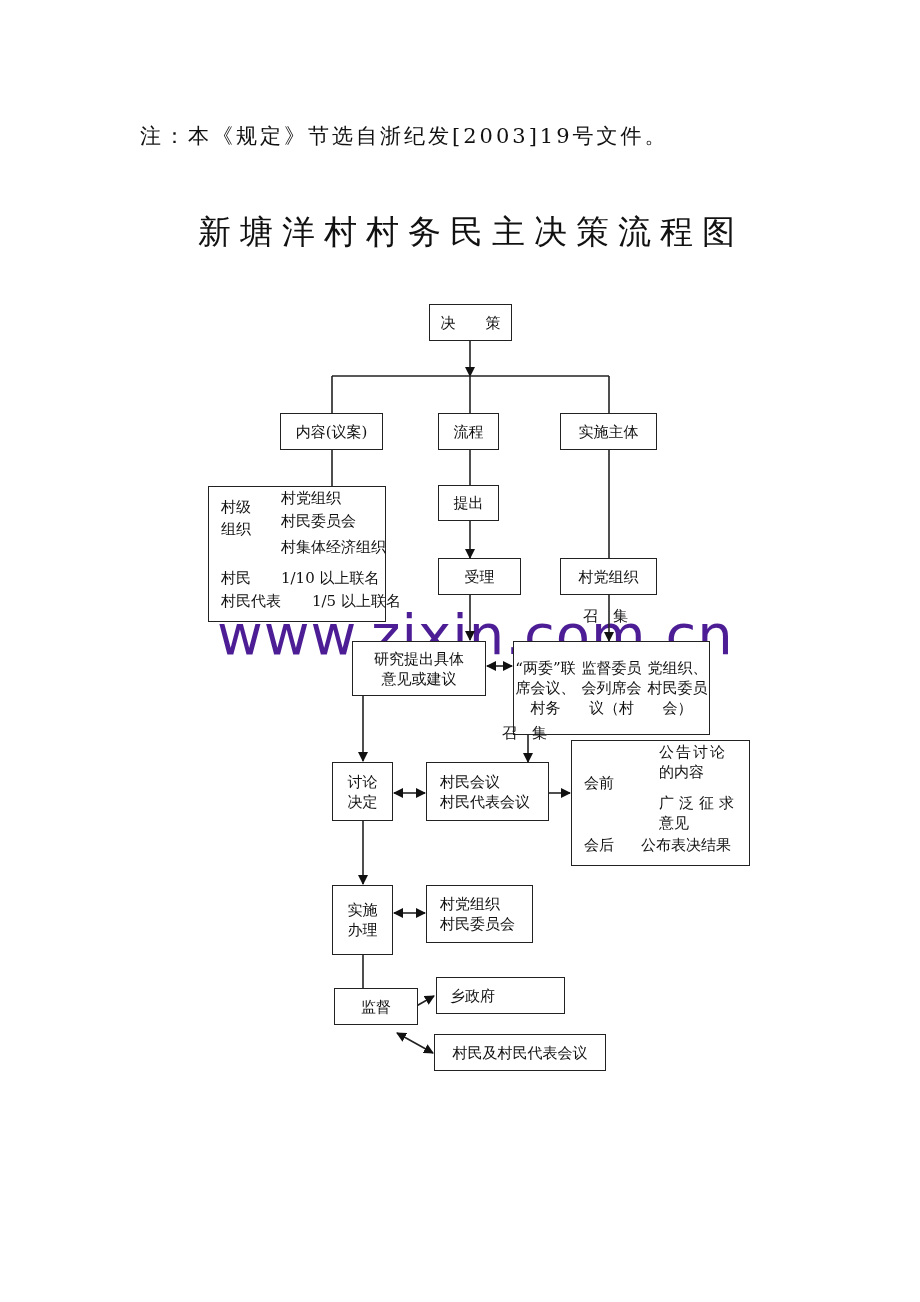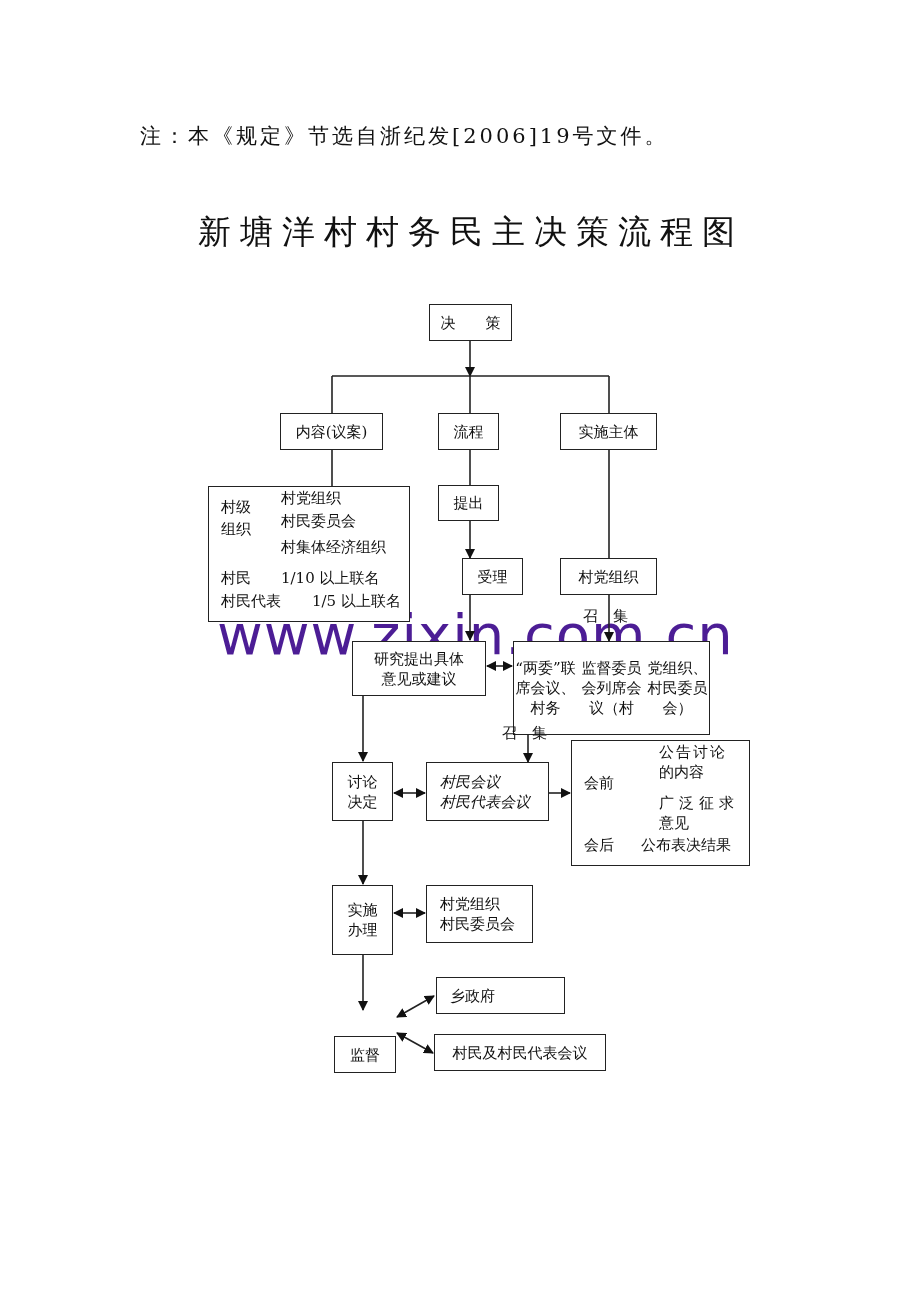--- a/index.html
+++ b/index.html
@@ -13,21 +13,21 @@
   svg.wires { position:absolute; left:0; top:0; z-index:1; }
   .box { position:absolute; border:1.6px solid #222; background:#fff; box-sizing:border-box;
          font-size:15px; line-height:20px; z-index:2; }
   .c { display:flex; align-items:center; justify-content:center; text-align:center; }
   .lbl { position:absolute; font-size:15px; z-index:2; white-space:nowrap; }
   .t { position:absolute; white-space:nowrap; font-size:15px; }
 </style>
 </head>
 <body>
 
-<div class="note">注：本《规定》节选自浙纪发[2006]19号文件。</div>
+<div class="note">注：本《规定》节选自浙纪发[2003]19号文件。</div>
 <div class="title">新塘洋村村务民主决策流程图</div>
 <div class="watermark">www.zixin.com.cn</div>
 
 <svg class="wires" width="920" height="1302">
   <defs>
     <marker id="ah" markerWidth="10" markerHeight="10" refX="9" refY="5" orient="auto" markerUnits="userSpaceOnUse">
       <path d="M0,0 L10,5 L0,10 z" fill="#111"></path>
     </marker>
     <marker id="ahs" markerWidth="10" markerHeight="10" refX="1" refY="5" orient="auto" markerUnits="userSpaceOnUse">
       <path d="M10,0 L0,5 L10,10 z" fill="#111"></path>
@@ -90,36 +90,36 @@
 <div class="box c" style="left:280px;top:413px;width:103px;height:37px;">
   <span>内容(议案)</span>
 </div>
 <div class="box c" style="left:438px;top:413px;width:61px;height:37px;">
   <span>流程</span>
 </div>
 <div class="box c" style="left:560px;top:413px;width:97px;height:37px;">
   <span>实施主体</span>
 </div>
 
-<div class="box" style="left:208px;top:486px;width:202px;height:136px;">
+<div class="box" style="left:208px;top:486px;width:178px;height:136px;">
   <span class="t" style="left:12px;top:10px;">村级</span>
   <span class="t" style="left:12px;top:32px;">组织</span>
   <span class="t" style="left:72px;top:1px;">村党组织</span>
   <span class="t" style="left:72px;top:24px;">村民委员会</span>
   <span class="t" style="left:72px;top:50px;">村集体经济组织</span>
   <span class="t" style="left:12px;top:81px;">村民</span>
   <span class="t" style="left:72px;top:81px;">1/10 以上联名</span>
   <span class="t" style="left:12px;top:104px;">村民代表</span>
   <span class="t" style="left:103px;top:104px;">1/5 以上联名</span>
 </div>
 
 <div class="box c" style="left:438px;top:485px;width:61px;height:36px;">
   <span>提出</span>
 </div>
-<div class="box c" style="left:438px;top:558px;width:61px;height:37px;margin-left:24px;">
+<div class="box c" style="left:438px;top:558px;width:83px;height:37px;">
   <span>受理</span>
 </div>
 
 <div class="box c" style="left:560px;top:558px;width:97px;height:37px;">
   <span>村党组织</span>
 </div>
 <div class="lbl" style="left:583px;top:607px;white-space:pre;">召　集</div>
 
 <div class="box c" style="left:352px;top:641px;width:134px;height:55px;flex-direction:column;">
   <span>研究提出具体</span>
@@ -131,21 +131,21 @@
   <span>监督委员会列席会议（村</span>
   <span>党组织、村民委员会）</span>
 </div>
 <div class="lbl" style="left:502px;top:724px;white-space:pre;">召　集</div>
 
 <div class="box c" style="left:332px;top:762px;width:61px;height:59px;flex-direction:column;">
   <span>讨论</span>
   <span>决定</span>
 </div>
 
-<div class="box" style="left:426px;top:762px;width:123px;height:59px;display:flex;flex-direction:column;justify-content:center;padding-left:13px;font-style:italic;">
+<div class="box" style="left:426px;top:762px;width:123px;height:59px;display:flex;flex-direction:column;justify-content:center;padding-left:13px;">
   <span>村民会议</span>
   <span>村民代表会议</span>
 </div>
 
 <div class="box" style="left:571px;top:740px;width:179px;height:126px;">
   <span class="t" style="left:12px;top:32px;">会前</span>
   <span class="t" style="left:87px;top:1px;letter-spacing:2px;">公告讨论</span>
   <span class="t" style="left:87px;top:21px;">的内容</span>
   <span class="t" style="left:87px;top:52px;letter-spacing:5px;">广泛征求</span>
   <span class="t" style="left:87px;top:72px;">意见</span>
@@ -155,21 +155,21 @@
 
 <div class="box c" style="left:332px;top:885px;width:61px;height:70px;flex-direction:column;">
   <span>实施</span>
   <span>办理</span>
 </div>
 <div class="box" style="left:426px;top:885px;width:107px;height:58px;display:flex;flex-direction:column;justify-content:center;padding-left:13px;">
   <span>村党组织</span>
   <span>村民委员会</span>
 </div>
 
-<div class="box c" style="left:334px;top:1036px;width:62px;height:37px;">
+<div class="box c" style="left:334px;top:988px;width:84px;height:37px;">
   <span>监督</span>
 </div>
 <div class="box" style="left:436px;top:977px;width:129px;height:37px;display:flex;align-items:center;padding-left:13px;">
   <span>乡政府</span>
 </div>
 <div class="box c" style="left:434px;top:1034px;width:172px;height:37px;">
   <span>村民及村民代表会议</span>
 </div>
 
 </body></html>

